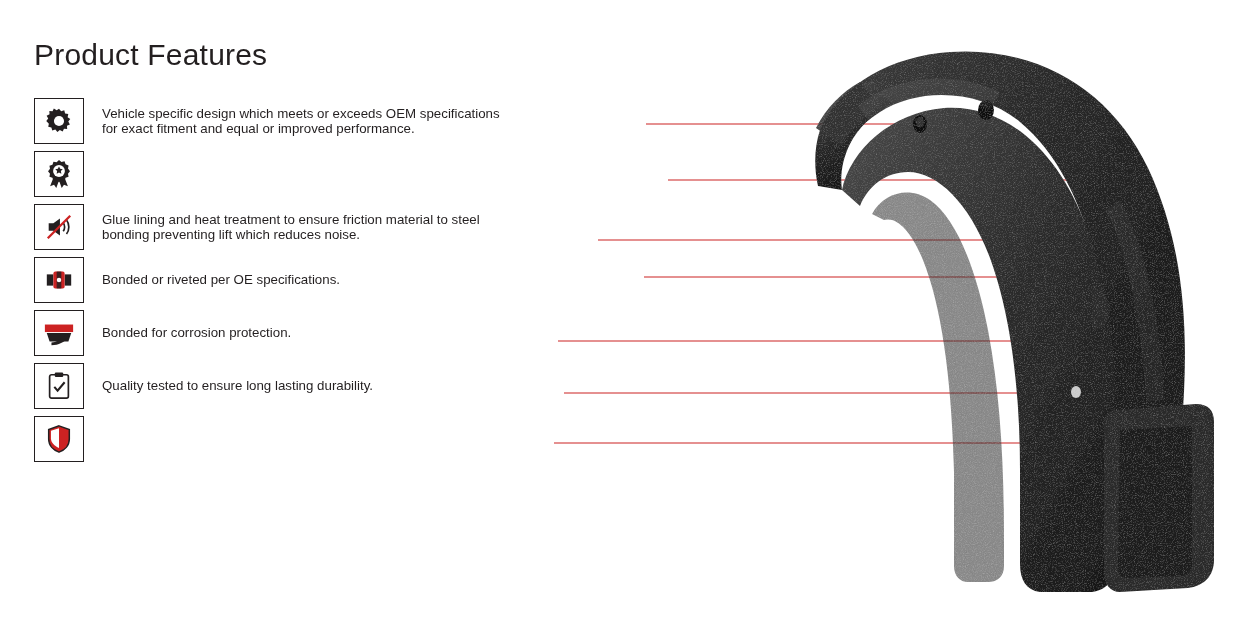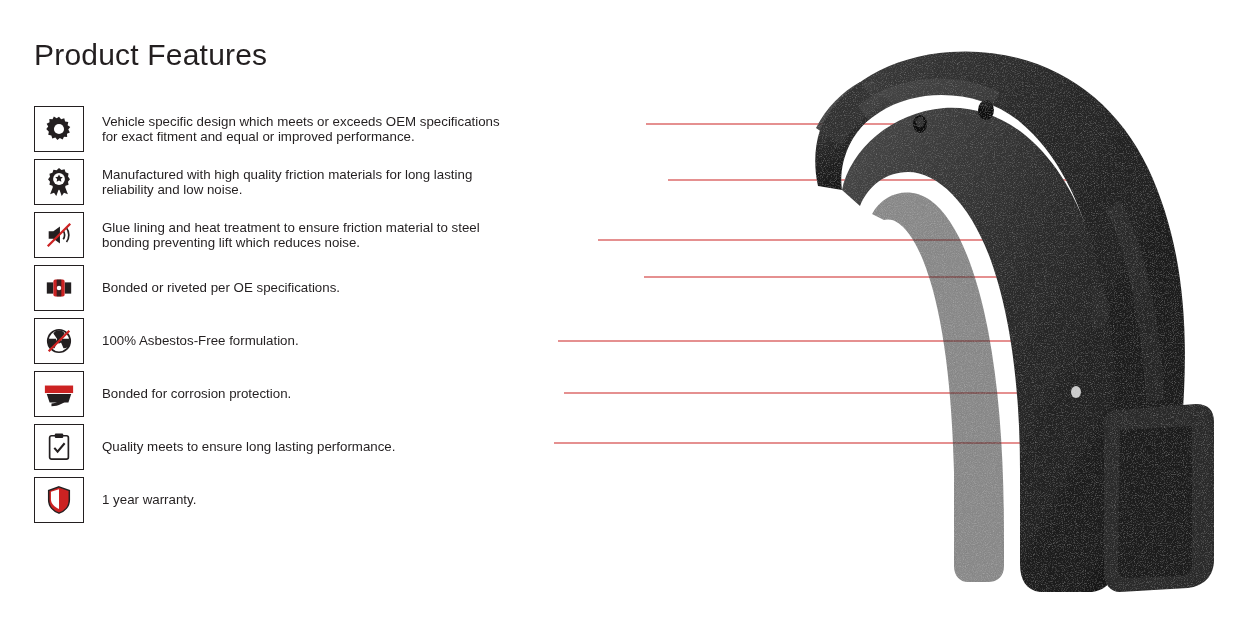--- a/index.html
+++ b/index.html
@@ -36,21 +36,21 @@
     top: 38px;
     font-size: 30px;
     font-weight: 400;
     letter-spacing: 0.2px;
     color: #231f20;
     white-space: nowrap;
   }
   #features-list {
     position: absolute;
     left: 34px;
-    top: 106px;
+    top: 98px;
     width: 470px;
   }
   .feature-row {
     display: flex;
     align-items: flex-start;
     margin-bottom: 7px;
     min-height: 46px;
   }
   .feature-icon {
     flex: 0 0 auto;
@@ -110,21 +110,20 @@
 
       <div class="feature-row">
         <div class="feature-icon">
           <svg width="30" height="30" viewBox="0 0 32 32">
             <path fill="#231f20" d="M10 20l-3.5 9 4.2-1.6 2.4 3.4L16 23zM22 20l3.5 9-4.2-1.6-2.4 3.4L16 23z"></path>
             <path fill="#231f20" d="M16 1l2.6 2.1 3.3-.6 1.1 3.2 3.2 1.1-.6 3.3L27.7 13l-2.1 2.6.6 3.3-3.2 1.1-1.1 3.2-3.3-.6L16 24.7l-2.6-2.1-3.3.6-1.1-3.2-3.2-1.1.6-3.3L4.3 13l2.1-2.6-.6-3.3 3.2-1.1 1.1-3.2 3.3.6z"></path>
             <circle cx="16" cy="12.8" r="6.3" fill="#ffffff"></circle>
             <path fill="#231f20" d="M16 8l1.2 2.5 2.8.4-2 2 .5 2.8-2.5-1.3-2.5 1.3.5-2.8-2-2 2.8-.4z"></path>
           </svg>
         </div>
-        <div class="feature-text">Manufactured with high quality friction materials for long lasting reliability and low noise.</div>
       </div>
 
       <div class="feature-row">
         <div class="feature-icon">
           <svg width="30" height="30" viewBox="0 0 32 32">
             <path fill="#231f20" d="M5 12h5l7-5v18l-7-5H5z"></path>
             <path fill="none" stroke="#231f20" stroke-width="1.8" d="M20.5 11.5c2 2.5 2 6.5 0 9M24 8.5c3.3 4 3.3 11 0 15"></path>
             <line x1="4" y1="28" x2="28" y2="4" stroke="#cc2222" stroke-width="2.4"></line>
           </svg>
         </div>
@@ -138,62 +137,50 @@
             <rect x="22" y="10" width="7" height="12" fill="#231f20"></rect>
             <rect x="10" y="7" width="12" height="18" rx="2" fill="#cc2222"></rect>
             <rect x="13.5" y="7" width="5" height="18" fill="#231f20" opacity="0.85"></rect>
             <circle cx="16" cy="16" r="2.4" fill="#ffffff"></circle>
           </svg>
         </div>
         <div class="feature-text">Bonded or riveted per OE specifications.</div>
       </div>
 
 
-      <div class="feature-row">
-        <div class="feature-icon">
-          <svg width="30" height="30" viewBox="0 0 32 32">
-            <circle cx="16" cy="16" r="12" fill="none" stroke="#231f20" stroke-width="1.8"></circle>
-            <circle cx="16" cy="16" r="2.6" fill="#231f20"></circle>
-            <path fill="#231f20" d="M16 4.5a7 7 0 016 3.4l-4.4 6.6a3 3 0 00-3.2 0L10 7.9a7 7 0 016-3.4zM4.8 20.4a7 7 0 01.2-6.9h7.8a3 3 0 001.6 2.8l-3.2 7.3a7 7 0 01-6.4-3.2zM27.2 20.4a7 7 0 01-6.4 3.2l-3.2-7.3a3 3 0 001.6-2.8h7.8a7 7 0 01.2 6.9z"></path>
-            <line x1="5" y1="27" x2="27" y2="5" stroke="#cc2222" stroke-width="2.4"></line>
-          </svg>
-        </div>
-        <div class="feature-text">100% Asbestos-Free formulation.</div>
-      </div>
 
       <div class="feature-row">
         <div class="feature-icon">
           <svg width="32" height="26" viewBox="0 0 34 26">
             <path fill="#cc2222" d="M2 4h30v8H2z"></path>
             <path fill="#231f20" d="M4 13h26l-3 9H7z"></path>
             <path fill="#231f20" d="M9 23c5 0 9-3 16-9l3 3c-6 6-11 9-19 9z"></path>
           </svg>
         </div>
         <div class="feature-text">Bonded for corrosion protection.</div>
       </div>
 
       <div class="feature-row">
         <div class="feature-icon">
           <svg width="26" height="30" viewBox="0 0 26 32">
             <rect x="3" y="4" width="20" height="25" rx="2" fill="none" stroke="#231f20" stroke-width="1.8"></rect>
             <rect x="8.5" y="1.5" width="9" height="5" rx="1.2" fill="#231f20"></rect>
             <path fill="none" stroke="#231f20" stroke-width="2.2" d="M8 17l3.5 4L19 12"></path>
           </svg>
         </div>
-        <div class="feature-text">Quality meets to ensure long lasting performance.</div>
+        <div class="feature-text">Quality tested to ensure long lasting durability.</div>
       </div>
 
       <div class="feature-row">
         <div class="feature-icon">
           <svg width="28" height="30" viewBox="0 0 28 32">
             <path fill="#cc2222" stroke="#231f20" stroke-width="1.6" d="M14 2l11 4v10c0 7-5 12-11 14C8 28 3 23 3 16V6z"></path>
             <path fill="#ffffff" d="M14 4.4v21.2c-4.7-1.9-8.6-6.1-8.6-9.9V7.3z"></path>
           </svg>
         </div>
-        <div class="feature-text">1 year warranty.</div>
       </div>
 
     </div>
   </div>
 
   <div id="product-image-area">
     <svg width="731" height="636" viewBox="0 0 731 636">
       <defs>
         <linearGradient id="shoeGrad" x1="0" y1="0" x2="1" y2="1">
           <stop offset="0%" stop-color="#4a4a4a"></stop>

